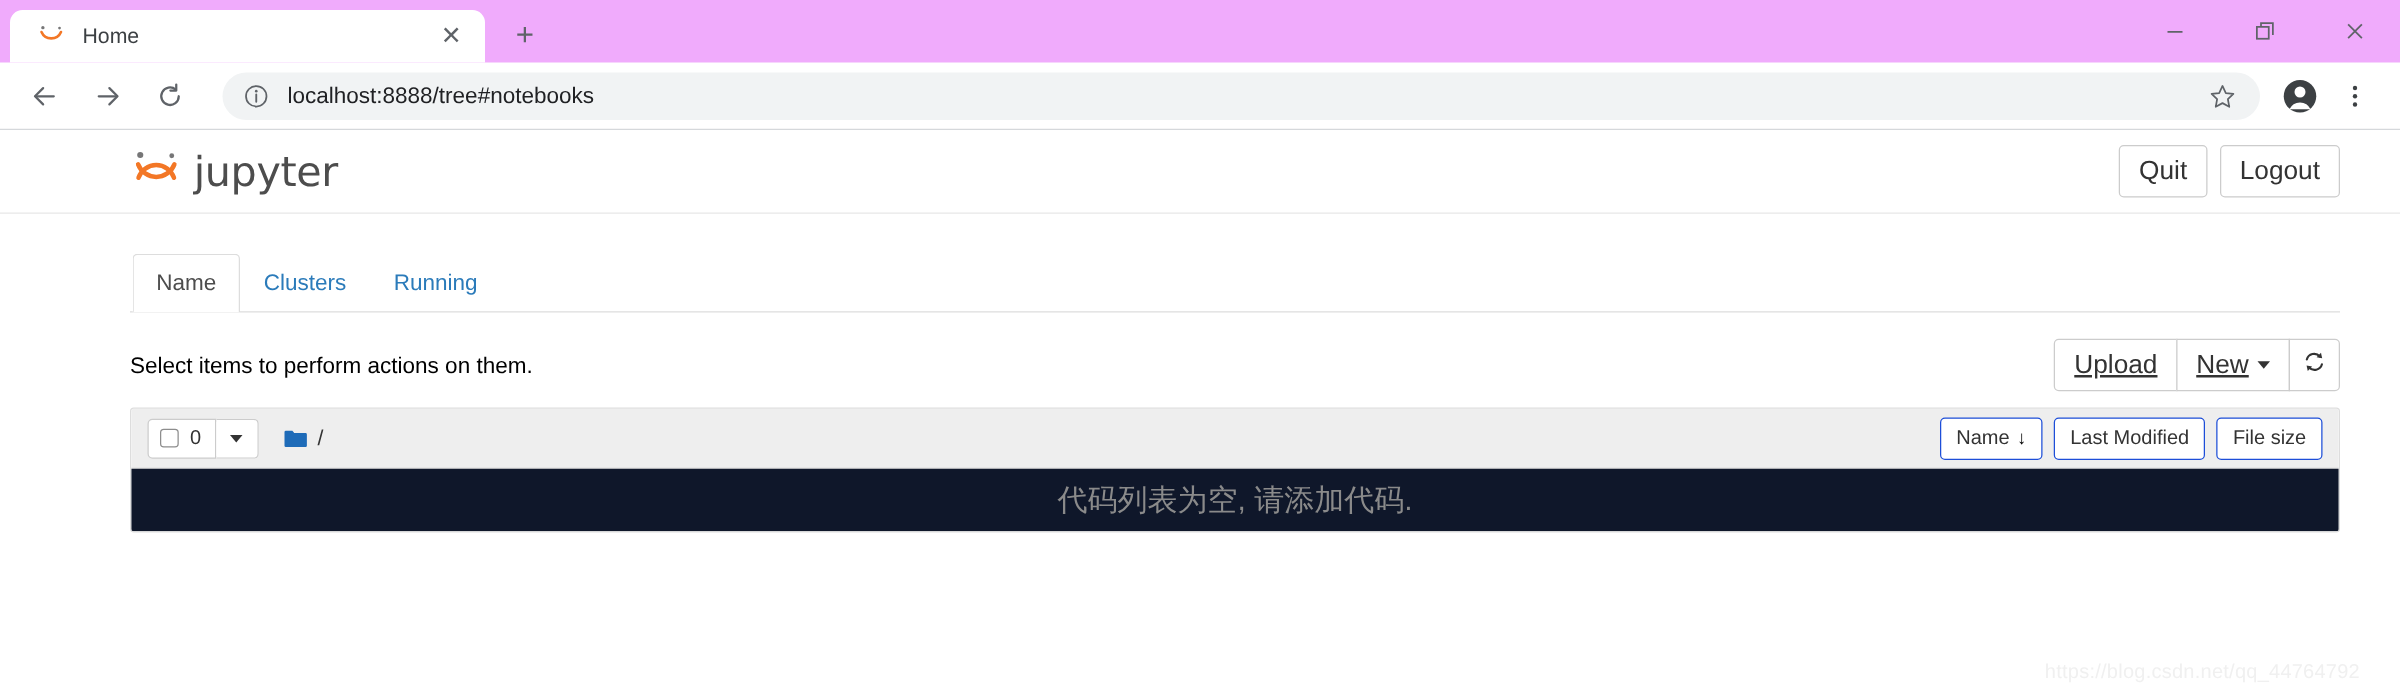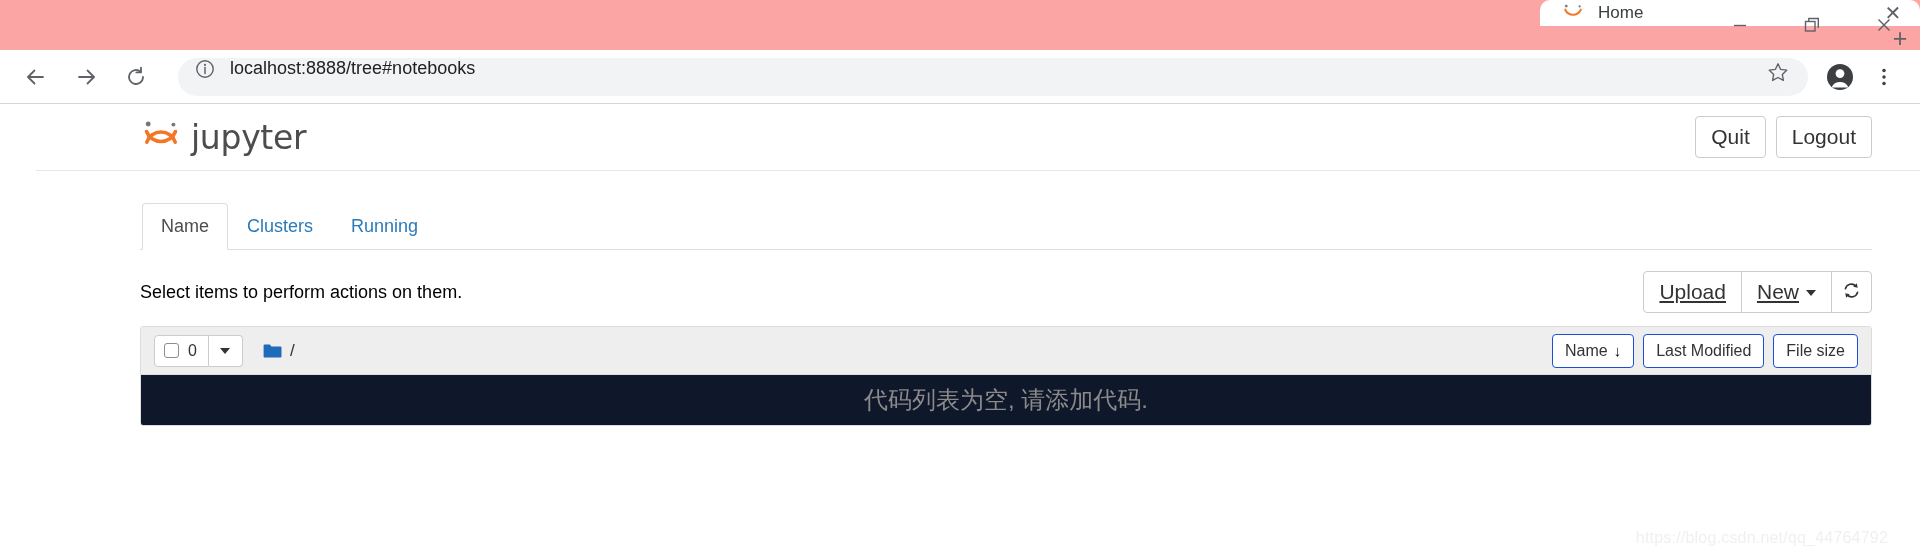--- a/index.html
+++ b/index.html
@@ -9,25 +9,24 @@
     width: 1920px; height: 559px;
     overflow: hidden;
     background: #ffffff;
     font-family: "Liberation Sans", sans-serif;
   }
 
   
   .browser-tabstrip {
     position: relative;
     height: 50px;
-    background: #fca5a5;
+    background: #f0abfc;
     display: flex;
     align-items: flex-end;
     padding-left: 8px;
-    flex-direction: column;
   }
   .tab {
     position: relative;
     display: flex;
     align-items: center;
     height: 42px;
     width: 380px;
     background: #ffffff;
     border-radius: 10px 10px 0 0;
     padding: 0 14px 0 22px;
@@ -91,20 +90,21 @@
     color: #5f6368;
     margin-right: 6px;
     border-radius: 50%;
   }
   .omnibox {
     flex: 1 1 auto;
     height: 38px;
     background: #f1f3f4;
     border-radius: 19px;
     display: flex;
+    align-items: center;
     padding: 0 16px;
     margin: 0 10px 0 14px;
     position: relative;
   }
   .omnibox-info {
     width: 22px; height: 22px;
     margin-right: 14px;
     flex: 0 0 auto;
     color: #5f6368;
   }
@@ -126,21 +126,20 @@
     display: flex; align-items: center; justify-content: center;
     color: #3c4043;
     flex: 0 0 auto;
   }
 
   
   .jp-page {
     background: #ffffff;
     position: relative;
     height: 455px;
-    margin-left: 36px;
   }
   .jp-header {
     height: 67px;
     border-bottom: 1px solid #e7e7e7;
     display: flex;
     align-items: center;
     padding: 0 48px 0 104px;
   }
   .jp-logo {
     display: flex;

